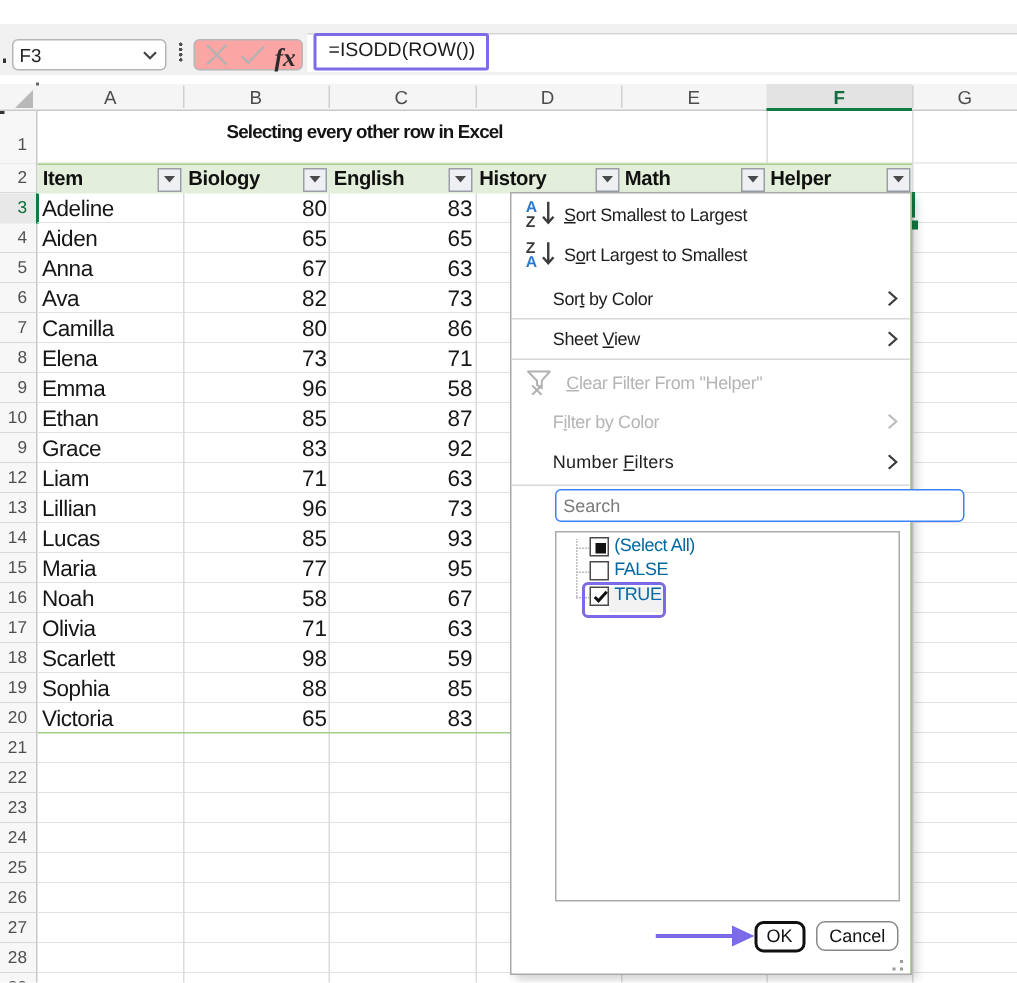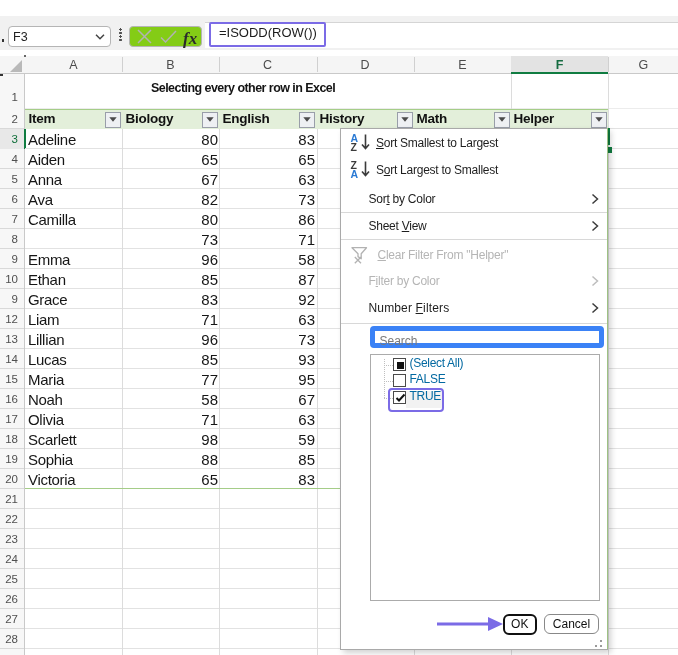--- a/index.html
+++ b/index.html
@@ -8,21 +8,21 @@
 
 #topbar { position:absolute; left:0; top:0; width:678px; height:34px; background:#f1f1f1; }
 #namebox { position:absolute; left:8px; top:9.5px; width:103px; height:21.5px; background:#fff;
   border:1px solid #b5b5b5; border-radius:4px; }
 #namebox .t { position:absolute; left:4px; top:0; line-height:20px; font-size:12.5px; color:#222; }
 #dots { position:absolute; left:118.5px; top:12px; width:3px; height:13px;
   background:radial-gradient(circle 1.2px at 1.5px 1.5px,#4f4f4f 1.1px,transparent 1.3px),
              radial-gradient(circle 1.2px at 1.5px 5px,#4f4f4f 1.1px,transparent 1.3px),
              radial-gradient(circle 1.2px at 1.5px 8.5px,#4f4f4f 1.1px,transparent 1.3px),
              radial-gradient(circle 1.2px at 1.5px 12px,#4f4f4f 1.1px,transparent 1.3px); }
-#iconbox { position:absolute; left:129px; top:9.5px; width:73px; height:21.5px; background:#84cc16;
+#iconbox { position:absolute; left:129px; top:9.5px; width:73px; height:21.5px; background:#fca5a5;
   border:1px solid #b5b5b5; border-radius:4px; }
 #fbarbg { position:absolute; left:205px; top:6px; width:473px; height:26px; background:#fff;
   border-top:1px solid #d5d5d5; }
 #fbox { position:absolute; left:208.5px; top:6px; width:117px; height:24.5px; background:#fff;
   border:2px solid #7b6be6; border-radius:2px; }
 #ftext { position:absolute; left:219px; top:0px; width:200px; line-height:33px; font-size:13px; color:#1c1c1c; }
 
 #colhdr { position:absolute; left:0; top:39.5px; width:678px; height:18px; background:#f5f5f5;
   border-bottom:1px solid #c9c9c9; }
 #fcolhl { position:absolute; left:511px; top:39.5px; width:97px; height:18.5px; background:#e3e3e3;
@@ -65,22 +65,22 @@
 
 #f3r { position:absolute; left:607.5px; top:112px; width:2.5px; height:17px; background:#107c41; }
 #f3h { position:absolute; left:606.5px; top:130.5px; width:5.5px; height:6px; background:#107c41; }
 
 #menu { position:absolute; left:340px; top:112px; width:267.5px; height:522px; background:#fff;
   border:1px solid #a9a9a9; box-shadow:3px 3px 6px rgba(0,0,0,0.18); }
 .mi { position:absolute; font-size:12px; letter-spacing:-0.25px; color:#1e1e1e; height:16px; line-height:16px; }
 .mi.dis { color:#b5b5b5; }
 .msep { position:absolute; left:341px; width:266px; height:1px; background:#d8d8d8; }
 .chev { position:absolute; left:591px; }
-#search { position:absolute; left:370px; top:310px; width:234px; height:22px; background:#fff;
-  border:5px solid #3b82f6; border-radius:4px; }
+#search { position:absolute; left:370px; top:310px; width:273px; height:22px; background:#fff;
+  border:1px solid #3b82f6; border-radius:4px; }
 #search .ph { position:absolute; left:4.5px; top:0; line-height:21px; font-size:12px; color:#7a7a7a; }
 #listbox { position:absolute; left:370px; top:337.5px; width:229.5px; height:247.5px; background:#fff;
   border:1px solid #ababab; }
 .cb { position:absolute; left:393px; width:13px; height:13px; background:#fff; border:1px solid #4a4a4a; }
 .cbl { position:absolute; left:409.5px; height:18px; line-height:18px; font-size:12px; letter-spacing:-0.3px; color:#0369a1; }
 #truegrey { position:absolute; left:406px; top:374.8px; width:36.5px; height:17.7px; background:#f2f2f2; }
 #truebox { position:absolute; left:387.7px; top:372px; width:56.8px; height:23.5px;
   border:2.6px solid #7b6be6; border-radius:4px; }
 .treev { position:absolute; left:384px; width:1px; background:repeating-linear-gradient(to bottom,#bfbfbf 0 1px,transparent 1px 2px); }
 .treeh { position:absolute; height:1px; background:repeating-linear-gradient(to right,#bfbfbf 0 1px,transparent 1px 2px); }
@@ -222,20 +222,21 @@
 <div class="cr" style="top:133px;left:247px;width:68px">65</div>
 <div class="cl" style="top:153px;left:28px;width:92px">Anna</div>
 <div class="cr" style="top:153px;left:150px;width:68px">67</div>
 <div class="cr" style="top:153px;left:247px;width:68px">63</div>
 <div class="cl" style="top:173px;left:28px;width:92px">Ava</div>
 <div class="cr" style="top:173px;left:150px;width:68px">82</div>
 <div class="cr" style="top:173px;left:247px;width:68px">73</div>
 <div class="cl" style="top:193px;left:28px;width:92px">Camilla</div>
 <div class="cr" style="top:193px;left:150px;width:68px">80</div>
 <div class="cr" style="top:193px;left:247px;width:68px">86</div>
+<div class="cl" style="top:213px;left:28px;width:92px">Elena</div>
 <div class="cr" style="top:213px;left:150px;width:68px">73</div>
 <div class="cr" style="top:213px;left:247px;width:68px">71</div>
 <div class="cl" style="top:233px;left:28px;width:92px">Emma</div>
 <div class="cr" style="top:233px;left:150px;width:68px">96</div>
 <div class="cr" style="top:233px;left:247px;width:68px">58</div>
 <div class="cl" style="top:253px;left:28px;width:92px">Ethan</div>
 <div class="cr" style="top:253px;left:150px;width:68px">85</div>
 <div class="cr" style="top:253px;left:247px;width:68px">87</div>
 <div class="cl" style="top:273px;left:28px;width:92px">Grace</div>
 <div class="cr" style="top:273px;left:150px;width:68px">83</div>

